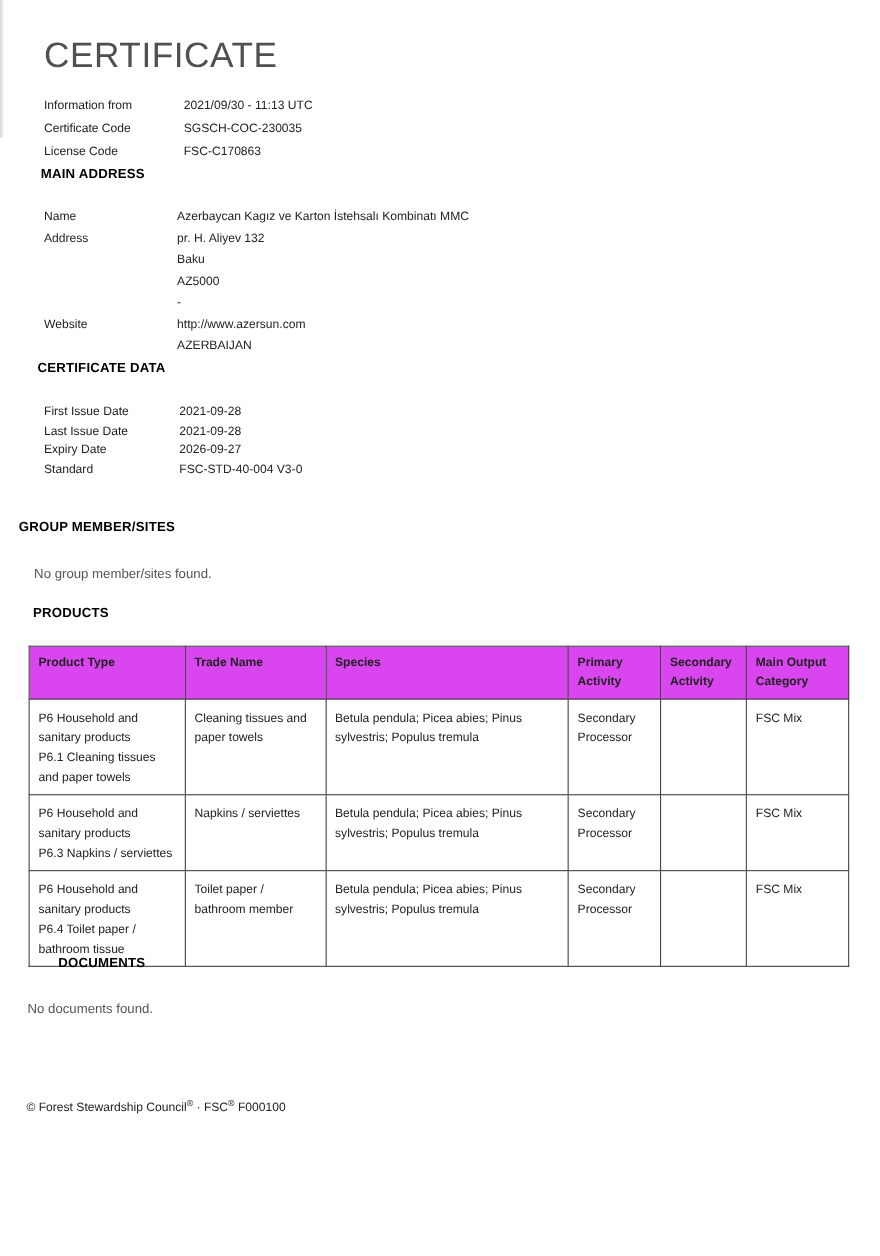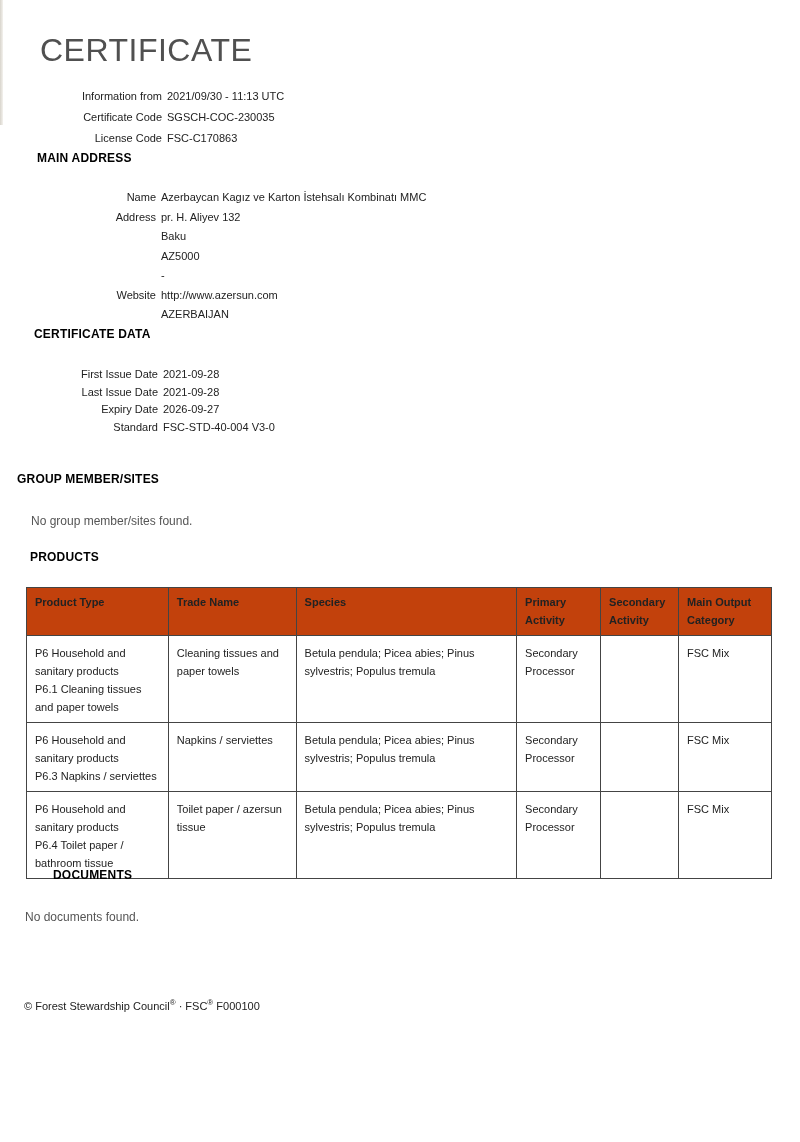--- a/index.html
+++ b/index.html
@@ -13,31 +13,31 @@
     }
     .title {
       position: absolute; left: 40px; top: 32px; font-size: 32px; color: #505050;
       letter-spacing: 0.5px; font-weight: normal; margin: 0;
     }
     .h2 {
       position: absolute; font-size: 12px; color: #000000; font-weight: bold; margin: 0; letter-spacing: 0.2px;
     }
     .kv { position: absolute; font-size: 11px; line-height: 21px; }
     .kv .row { display: flex; white-space: nowrap; }
-    .kv .k { text-align: right; padding-right: 5px; color: #222; }
+    .kv .k { text-align: left; padding-right: 5px; color: #222; }
     .kv .v { color: #222; }
     .muted { position: absolute; font-size: 12px; color: #555; }
     table.products {
       position: absolute; left: 26px; top: 587px; width: 746px;
       border-collapse: collapse; font-size: 11px; color: #222;
     }
     table.products th, table.products td {
       border: 1px solid #444; vertical-align: top; text-align: left; padding: 8px 8px 6px 8px; line-height: 18px;
     }
-    table.products th { background: #c2410c; font-weight: bold; height: 28px; padding-top: 5px; }
+    table.products th { background: #d946ef; font-weight: bold; height: 28px; padding-top: 5px; }
     .footer { position: absolute; left: 24px; top: 998px; font-size: 11px; color: #222; }
     .footer sup { font-size: 8px; }
   </style>
 </head>
 <body>
 
 <div class="edge-shadow"></div>
 
 <h1 class="title">CERTIFICATE</h1>
 
@@ -152,21 +152,21 @@
       <td>Betula pendula; Picea abies; Pinus sylvestris; Populus tremula</td>
       <td>Secondary Processor</td>
       <td></td>
       <td>FSC Mix</td>
     </tr>
     <tr>
       <td>
         <div>P6 Household and sanitary products</div>
         <div>P6.4 Toilet paper / bathroom tissue</div>
       </td>
-      <td>Toilet paper / azersun tissue</td>
+      <td>Toilet paper / bathroom member</td>
       <td>Betula pendula; Picea abies; Pinus sylvestris; Populus tremula</td>
       <td>Secondary Processor</td>
       <td></td>
       <td>FSC Mix</td>
     </tr>
   </tbody>
 </table>
 
 <h2 class="h2" style="left:25px; top:868px;margin-left:28px;">DOCUMENTS</h2>
 <div class="muted" style="left:25px; top:910px;">No documents found.</div>

